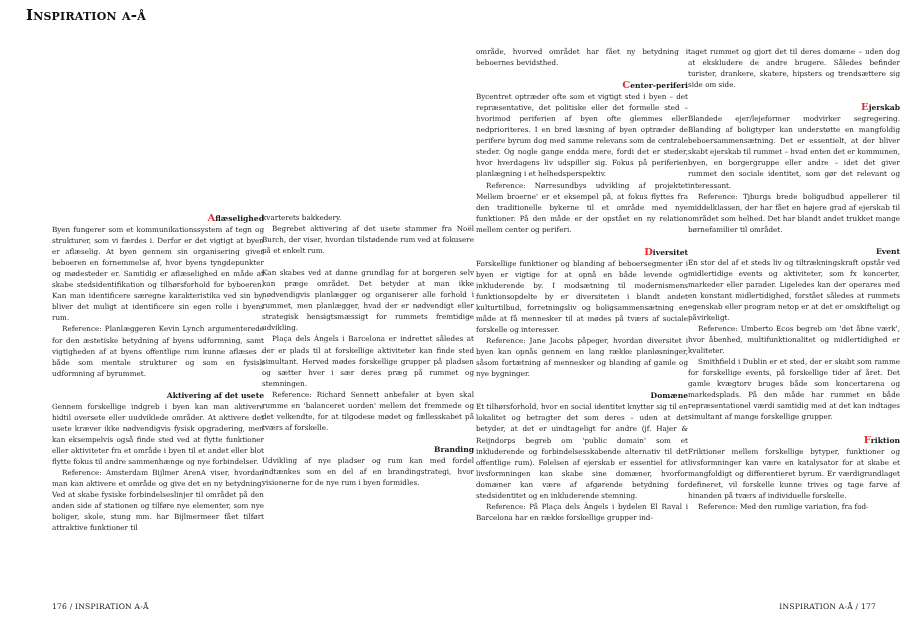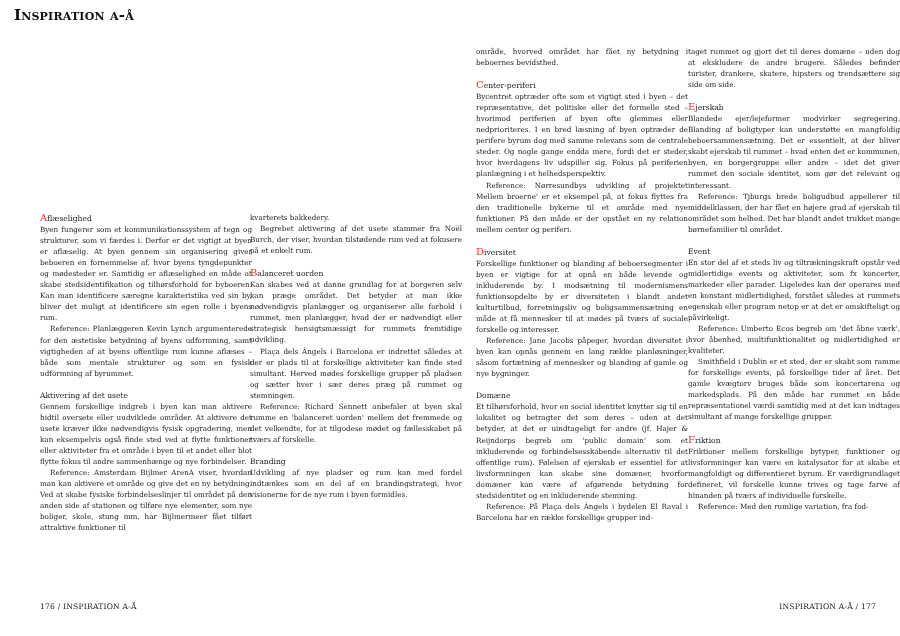--- a/index.html
+++ b/index.html
@@ -1,29 +1,29 @@
 <!DOCTYPE html>
 <html><head>
 <meta charset="utf-8">
 <style>
   html, body { margin: 0; padding: 0; background: #ffffff; }
   body { width: 900px; height: 636px; position: relative; overflow: hidden;
          font-family: "DejaVu Serif", serif; color: #1a1a1a; }
   .spread { position: absolute; inset: 0; }
   .page { position: absolute; top: 0; height: 636px; width: 450px; }
-  .page.left { left: 0; padding-left: 10px; }
+  .page.left { left: 12px; padding-left: 10px; }
   .page.right { left: 450px; }
   .running-head { position: absolute; left: 14px; top: 6px; font-family: "DejaVu Serif", serif;
     font-weight: bold; font-variant: small-caps; font-size: 15px; letter-spacing: 0.2px; color: #111; }
   .col { position: absolute; width: 212px; font-size: 7.2px; line-height: 11.05px;
     text-align: justify; hyphens: auto; }
   .col p { margin: 0; }
   .col p.indent { text-indent: 10px; }
   .col .gap { height: 11px; }
-  .col h3 { margin: 0; font-weight: normal; font-size: 7.6px; line-height: 11.05px; text-align: left; }
+  .col h3 { margin: 0; font-weight: bold; font-size: 7.6px; line-height: 11.05px; text-align: right; }
   .col h3 .drop { color: #e8282a; font-size: 10px; }
   .folio { position: absolute; top: 602px; font-size: 7.6px; letter-spacing: 0.2px; }
   .folio.left { left: 40px; text-align: center; }
   .folio.right { right: 24px; }
 </style>
 </head>
 <body>
 
 <div class="spread">
   <div class="page left">
@@ -34,21 +34,20 @@
         <p class="indent">Reference: Planlæggeren Kevin Lynch argumenterede for den æstetiske betydning af byens udformning, samt vigtigheden af at byens offentlige rum kunne aflæses – både som mentale strukturer og som en fysisk udformning af byrummet.</p>
         <div class="gap"></div>
         <h3>Aktivering af det usete</h3>
         <p>Gennem forskellige indgreb i byen kan man aktivere hidtil oversete eller uudviklede områder. At aktivere det usete kræver ikke nødvendigvis fysisk opgradering, men kan eksempelvis også finde sted ved at flytte funktioner eller aktiviteter fra et område i byen til et andet eller blot flytte fokus til andre sammenhænge og nye forbindelser.</p>
         <p class="indent">Reference: Amsterdam Bijlmer ArenA viser, hvordan man kan aktivere et område og give det en ny betydning. Ved at skabe fysiske forbindelseslinjer til området på den anden side af stationen og tilføre nye elementer, som nye boliger, skole, stung mm. har Bijlmermeer fået tilført attraktive funktioner til</p>
       </div>
     <div class="col" id="lc2" style="left:250px; top:212px;">
         <p>kvarterets bakkedery.</p>
         <p class="indent">Begrebet aktivering af det usete stammer fra Noël Burch, der viser, hvordan tilstødende rum ved at fokusere på et enkelt rum.</p>
         <div class="gap"></div>
-        <h3><span class="drop" style="color: rgb(232, 40, 42);">B</span><span>alanceret uorden</span></h3>
         <p>Kan skabes ved at danne grundlag for at borgeren selv kan præge området. Det betyder at man ikke nødvendigvis planlægger og organiserer alle forhold i rummet, men planlægger, hvad der er nødvendigt eller strategisk hensigtsmæssigt for rummets fremtidige udvikling.</p>
         <p class="indent">Plaça dels Àngels i Barcelona er indrettet således at der er plads til at forskellige aktiviteter kan finde sted simultant. Herved mødes forskellige grupper på pladsen og sætter hver i sær deres præg på rummet og stemningen.</p>
         <p class="indent">Reference: Richard Sennett anbefaler at byen skal rumme en 'balanceret uorden' mellem det fremmede og det velkendte, for at tilgodese mødet og fællesskabet på tværs af forskelle.</p>
         <div class="gap"></div>
         <h3>Branding</h3>
         <p>Udvikling af nye pladser og rum kan med fordel indtænkes som en del af en brandingstrategi, hvor visionerne for de nye rum i byen formidles.</p>
       </div>
     <div class="folio left">176 / INSPIRATION A-Å</div>
   </div>
   <div class="page right">

